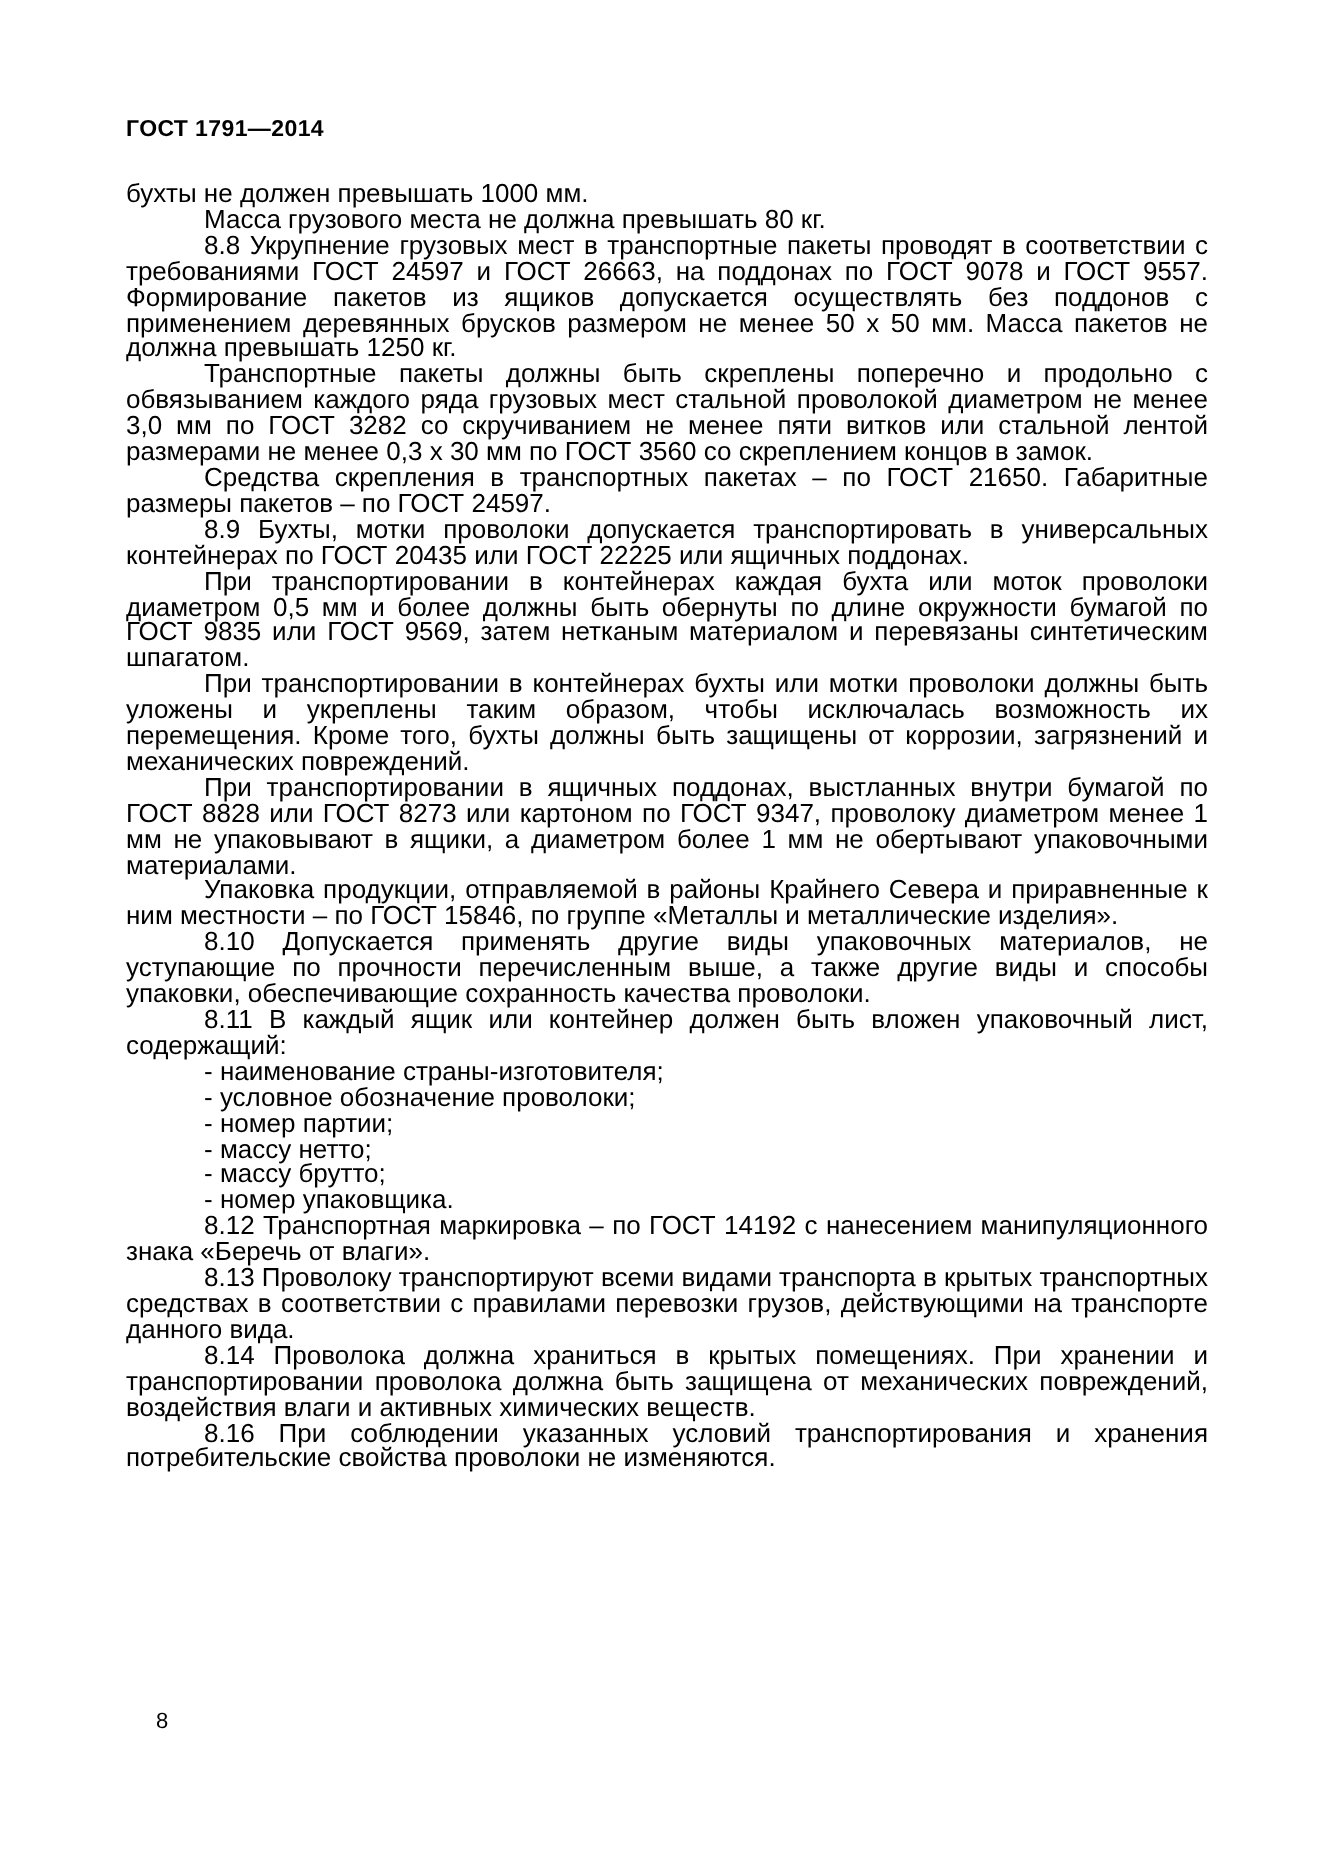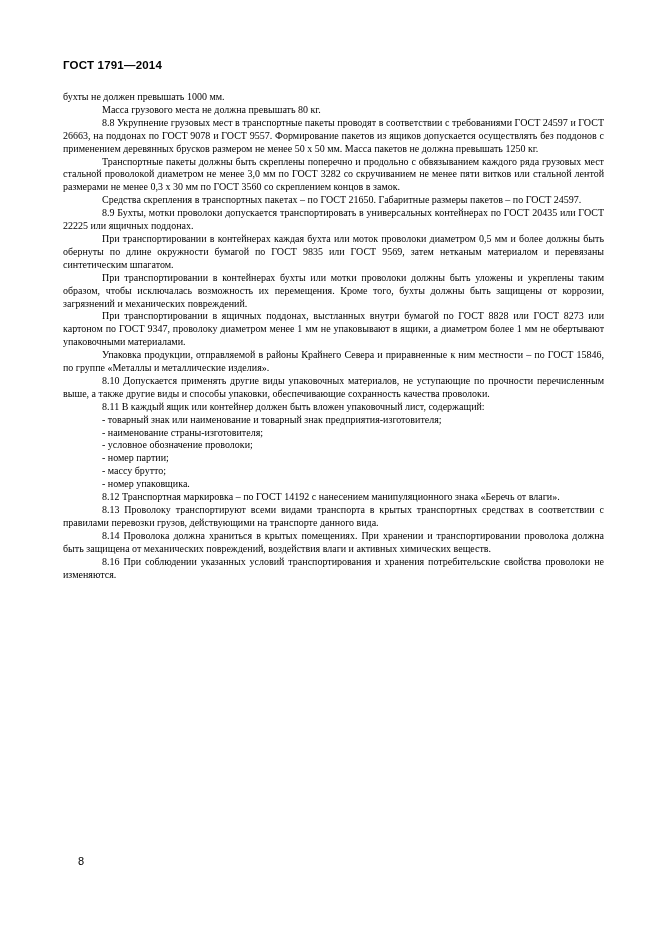--- a/index.html
+++ b/index.html
@@ -24,24 +24,23 @@
     font-size: 11.5px;
     font-weight: bold;
     letter-spacing: 0.2px;
     white-space: nowrap;
   }
   .doc-content {
     position: absolute;
     left: 63px;
     top: 91px;
     width: 541px;
-    font-size: 10px;
+    font-size: 13px;
     line-height: 12.9px;
     text-align: justify;
-    font-family: Liberation Serif, serif;
   }
   .doc-content p {
     margin: 0;
     padding: 0;
   }
   .doc-content p.indent {
     text-indent: 39px;
   }
   .page-number {
     position: absolute;
@@ -63,24 +62,24 @@
     <p class="indent">8.8 Укрупнение грузовых мест в транспортные пакеты проводят в соответствии с требованиями ГОСТ 24597 и ГОСТ 26663, на поддонах по ГОСТ 9078 и ГОСТ 9557. Формирование пакетов из ящиков допускается осуществлять без поддонов с применением деревянных брусков размером не менее 50 х 50 мм. Масса пакетов не должна превышать 1250 кг.</p>
     <p class="indent">Транспортные пакеты должны быть скреплены поперечно и продольно с обвязыванием каждого ряда грузовых мест стальной проволокой диаметром не менее 3,0 мм по ГОСТ 3282 со скручиванием не менее пяти витков или стальной лентой размерами не менее 0,3 х 30 мм по ГОСТ 3560 со скреплением концов в замок.</p>
     <p class="indent">Средства скрепления в транспортных пакетах – по ГОСТ 21650. Габаритные размеры пакетов – по ГОСТ 24597.</p>
     <p class="indent">8.9 Бухты, мотки проволоки допускается транспортировать в универсальных контейнерах по ГОСТ 20435 или ГОСТ 22225 или ящичных поддонах.</p>
     <p class="indent">При транспортировании в контейнерах каждая бухта или моток проволоки диаметром 0,5 мм и более должны быть обернуты по длине окружности бумагой по ГОСТ 9835 или ГОСТ 9569, затем нетканым материалом и перевязаны синтетическим шпагатом.</p>
     <p class="indent">При транспортировании в контейнерах бухты или мотки проволоки должны быть уложены и укреплены таким образом, чтобы исключалась возможность их перемещения. Кроме того, бухты должны быть защищены от коррозии, загрязнений и механических повреждений.</p>
     <p class="indent">При транспортировании в ящичных поддонах, выстланных внутри бумагой по ГОСТ 8828 или ГОСТ 8273 или картоном по ГОСТ 9347, проволоку диаметром менее 1 мм не упаковывают в ящики, а диаметром более 1 мм не обертывают упаковочными материалами.</p>
     <p class="indent">Упаковка продукции, отправляемой в районы Крайнего Севера и приравненные к ним местности – по ГОСТ 15846, по группе «Металлы и металлические изделия».</p>
     <p class="indent">8.10 Допускается применять другие виды упаковочных материалов, не уступающие по прочности перечисленным выше, а также другие виды и способы упаковки, обеспечивающие сохранность качества проволоки.</p>
     <p class="indent">8.11 В каждый ящик или контейнер должен быть вложен упаковочный лист, содержащий:</p>
-    <p class="indent">- товарный знак или наименование и товарный знак предприятия-изготовителя;</p>
     <p class="indent">- наименование страны-изготовителя;</p>
     <p class="indent">- условное обозначение проволоки;</p>
     <p class="indent">- номер партии;</p>
+    <p class="indent">- массу нетто;</p>
     <p class="indent">- массу брутто;</p>
     <p class="indent">- номер упаковщика.</p>
     <p class="indent">8.12 Транспортная маркировка – по ГОСТ 14192 с нанесением манипуляционного знака «Беречь от влаги».</p>
     <p class="indent">8.13 Проволоку транспортируют всеми видами транспорта в крытых транспортных средствах в соответствии с правилами перевозки грузов, действующими на транспорте данного вида.</p>
     <p class="indent">8.14 Проволока должна храниться в крытых помещениях. При хранении и транспортировании проволока должна быть защищена от механических повреждений, воздействия влаги и активных химических веществ.</p>
     <p class="indent">8.16 При соблюдении указанных условий транспортирования и хранения потребительские свойства проволоки не изменяются.</p>
   </div>
 
   <div class="page-number">8</div>
 

